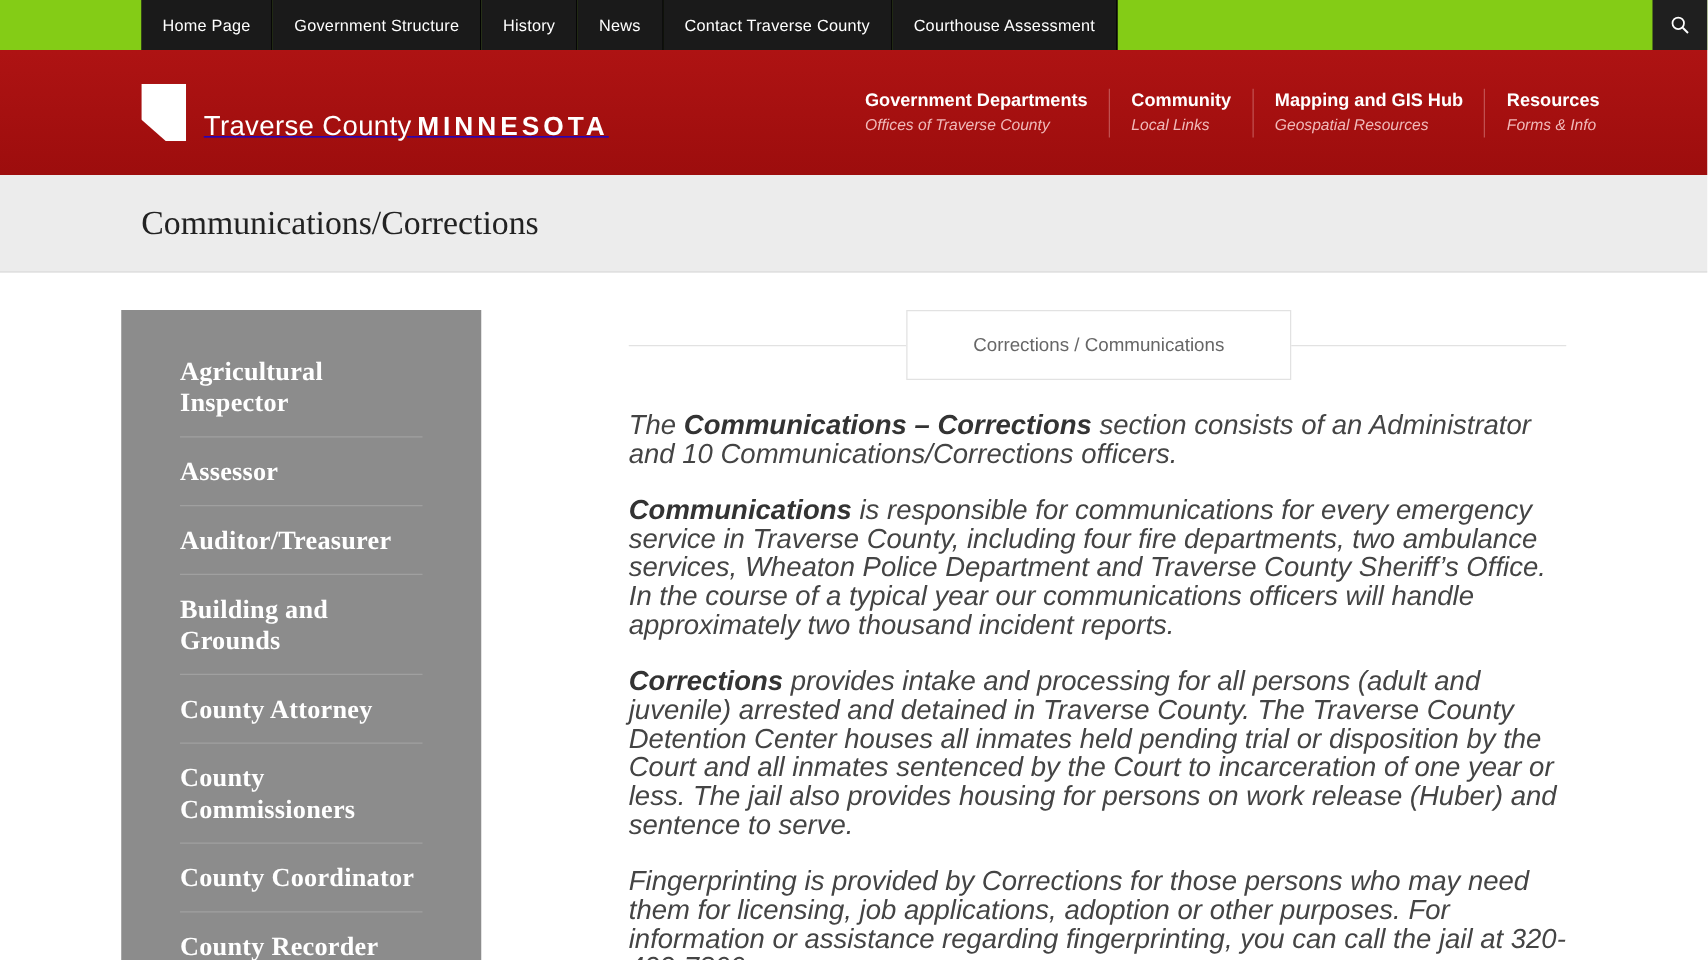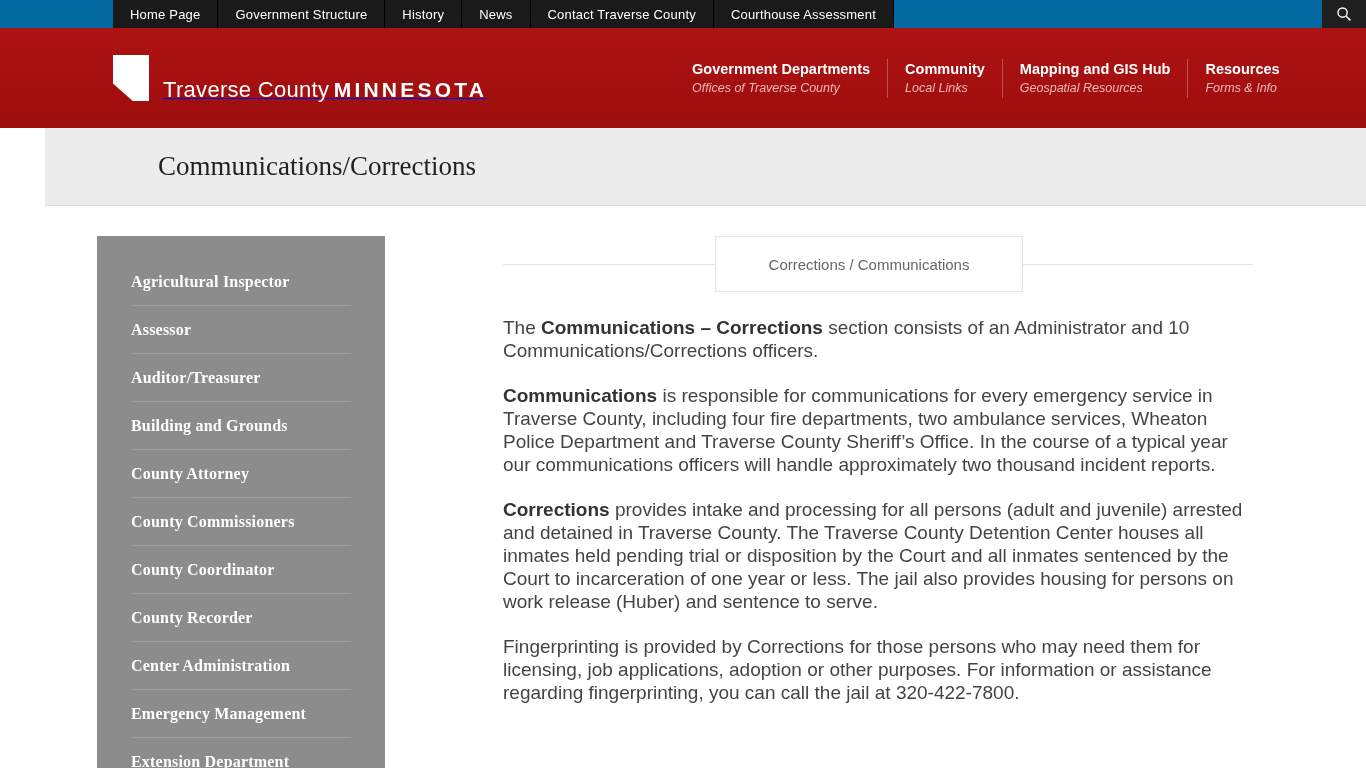--- a/index.html
+++ b/index.html
@@ -6,22 +6,22 @@
   html, body {
     margin: 0; padding: 0;
     width: 1366px; height: 768px;
     background: #ffffff;
     font-family: "Liberation Sans", sans-serif;
     overflow: hidden;
   }
 
   
   .topbar {
-    height: 28px;
-    background: #0369a1;
+    height: 40px;
+    background: #84cc16;
     display: flex;
     align-items: stretch;
     position: relative;
   }
   .topbar-spacer { width: 113px; }
   .topnav { display: flex; align-items: stretch; }
   .topnav-item {
     display: flex; align-items: center;
     padding: 0 17px;
     color: #ffffff;
@@ -93,21 +93,20 @@
     line-height: 19px;
   }
 
   
   .titleband {
     height: 78px;
     background: #ececec;
     display: flex;
     align-items: center;
     border-bottom: 1px solid #dcdcdc;
-    margin-left: 45px;
   }
   .page-title {
     margin-left: 113px;
     font-family: "Liberation Serif", serif;
     font-size: 27px;
     color: #222222;
     font-weight: normal;
   }
 
   
@@ -117,25 +116,25 @@
   }
   .sidebar {
     width: 288px;
     margin-left: 97px;
     background: #8c8c8c;
     padding: 22px 0 10px 0;
     min-height: 520px;
   }
   .side-item {
     display: block;
-    margin: 0 34px;
+    margin: 0 47px;
     padding: 15px 0 14px 0;
     color: #ffffff;
     font-family: "Liberation Serif", serif;
-    font-size: 16px;
+    font-size: 21px;
     font-weight: bold;
     text-decoration: none;
     border-bottom: 1px solid #a0a0a0;
     letter-spacing: 0.2px;
   }
   .side-item.last { border-bottom: 1px solid #a0a0a0; }
 
   .article {
     margin-left: 118px;
     width: 750px;
@@ -147,37 +146,38 @@
     margin-bottom: 24px;
   }
   .tabstrip:before {
     content: "";
     position: absolute;
     left: 0; right: 0; top: 28px;
     border-top: 1px solid #e2e2e2;
   }
   .tab {
     position: absolute;
-    left: 212px;
+    left: 222px;
     top: 0;
     width: 308px;
     height: 56px;
     background: #ffffff;
     border: 1px solid #e2e2e2;
     display: flex;
     align-items: center;
     justify-content: center;
     color: #666666;
     font-size: 15px;
   }
   .article p {
     margin: 0 0 22px 0;
-    font-size: 19px;
+    font-size: 22px;
     line-height: 23px;
     color: #444444;
+    font-style: italic;
   }
   .article b { color: #333333; font-weight: bold; }
 </style>
 </head>
 <body>
 
 <div class="topbar">
   <div class="topbar-spacer"></div>
   <nav class="topnav">
     <a class="topnav-item first" href="#">Home Page</a>

